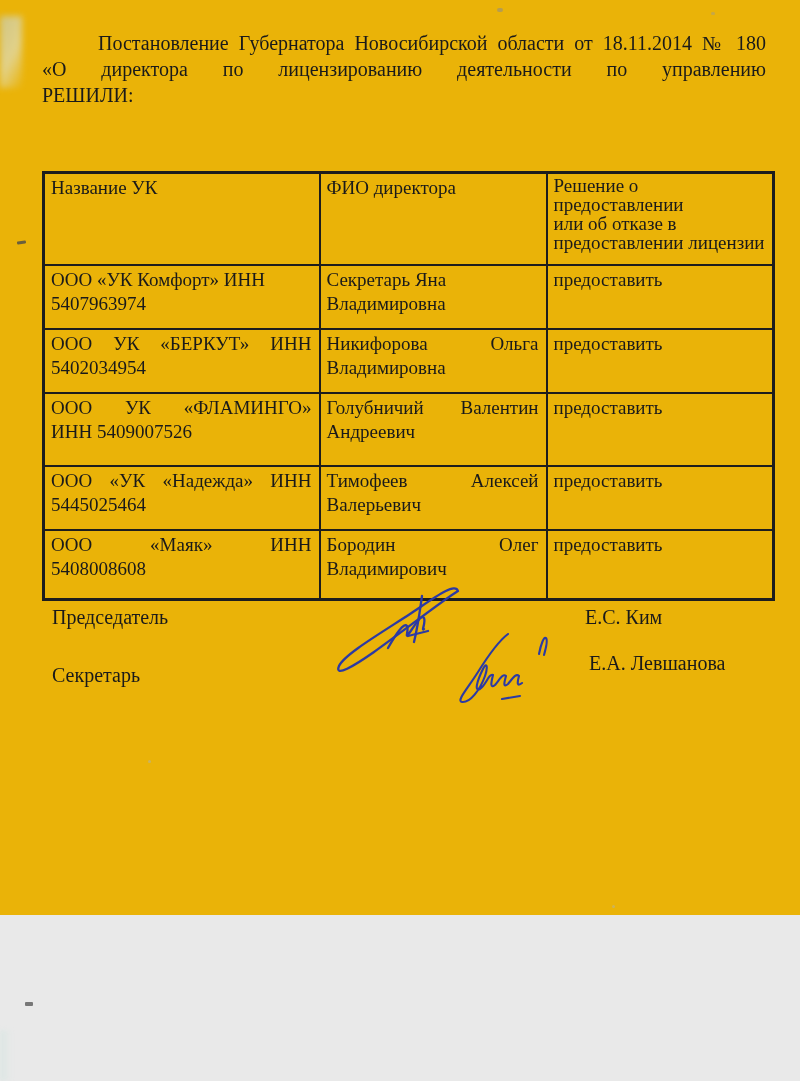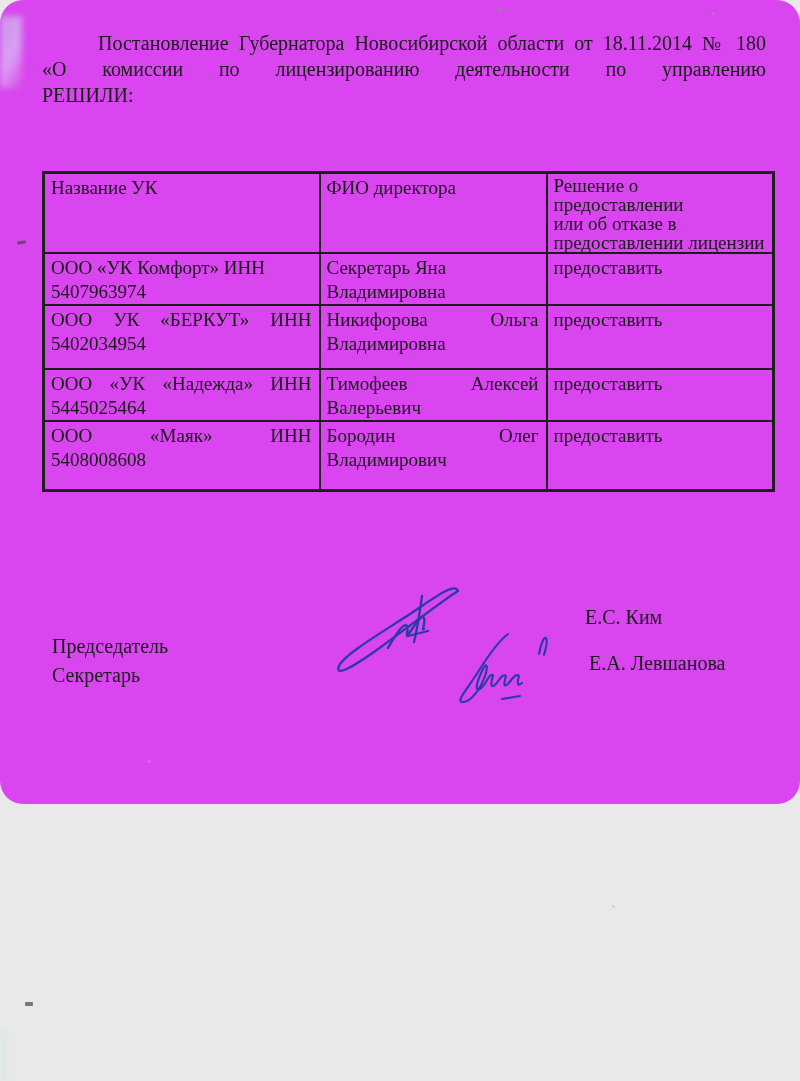--- a/index.html
+++ b/index.html
@@ -4,64 +4,63 @@
 <style>
   html, body { margin:0; padding:0; }
   body {
     width:800px; height:1081px;
     background:#e9e9e9;
     font-family:"Liberation Serif", serif;
     overflow:hidden;
   }
   .page {
     position:relative;
-    width:800px; height:804px;
-    background:#d946ef;
+    width:800px; height:915px;
+    background:#eab308;
     color:var(--ink, #1a1a1a);
-    border-radius:23px;
   }
 
   
   .intro {
     position:absolute; left:42px; top:30px; width:724px;
     font-size:20px; line-height:26px;
   }
   .intro .l1 { margin-left:56px; text-align:justify; text-align-last:justify; }
   .intro .l2 { text-align:justify; text-align-last:justify; }
 
   
   table.doc-table {
     position:absolute; left:42px; top:171px; width:730px;
     border-collapse:collapse; table-layout:fixed;
     font-size:19px;
   }
   table.doc-table { border:3px solid #1d1d1d; }
   .doc-table td {
     border:2px solid #1d1d1d;
     vertical-align:top;
-    padding:2px 7px 0 6px;
+    padding:2px 7px 12px 6px;
     line-height:24px;
   }
   .doc-table tr.hrow   { height:59px; }
   .doc-table tr.r0 { height:50px; }
   .doc-table tr.r1 { height:64px; }
   .doc-table tr.r2 { height:73px; }
   .doc-table tr.r3 { height:50px; }
   .doc-table tr.r4 { height:69px; }
   .c1 { width:276px; }
   .c2 { width:227px; }
   .c3 { width:227px; }
   .jl { text-align:justify; text-align-last:justify; }
   .head3 div { font-size:19px; line-height:19px; }
 
   
   .signoff-label, .signoff-name {
     position:absolute; font-size:20px; line-height:26px; white-space:nowrap;
   }
-  .lbl-chairman { left:52px;  top:604px;margin-top:29px; }
+  .lbl-chairman { left:52px;  top:604px; }
   .lbl-secretary{ left:52px;  top:650px;margin-top:12px; }
   .name-chairman { left:585px; top:604px; }
   .name-secretary{ left:589px; top:650px; }
 
   .sig-svg {
     position:absolute; left:318px; top:568px;
     width:255px; height:145px;
     color:var(--sig-ink, #2c3aa4);
   }
   .sig-svg path { fill:none; stroke:currentColor; stroke-linecap:round; stroke-linejoin:round; }
@@ -85,21 +84,21 @@
   .speck-c { left:148px; top:760px; width:3px; height:3px; background:#aab4bb; opacity:.5; border-radius:2px; }
   .speck-d { left:612px; top:905px; width:3px; height:3px; background:#aab4bb; opacity:.45; border-radius:2px; }
 </style>
 </head>
 <body>
 
 <div class="page">
 
   <div class="intro">
     <div class="l1">Постановление Губернатора Новосибирской области от 18.11.2014 № 180</div>
-    <div class="l2">«О комиссии по лицензированию деятельности по управлению</div>
+    <div class="l2">«О директора по лицензированию деятельности по управлению</div>
     <div class="l4">РЕШИЛИ:</div>
   </div>
 
   <table class="doc-table">
     <colgroup>
         <col class="c1">
         <col class="c2">
         <col class="c3">
       </colgroup>
     <tbody>
@@ -130,20 +129,31 @@
         <div class="jl">ООО УК «БЕРКУТ» ИНН</div>
         <div>5402034954</div>
       </td>
       <td>
         <div class="jl">Никифорова Ольга</div>
         <div>Владимировна</div>
       </td>
       <td>предоставить</td>
     </tr>
 
+    <tr class="r2">
+      <td>
+        <div class="jl">ООО УК «ФЛАМИНГО»</div>
+        <div>ИНН 5409007526</div>
+      </td>
+      <td>
+        <div class="jl">Голубничий Валентин</div>
+        <div>Андреевич</div>
+      </td>
+      <td>предоставить</td>
+    </tr>
 
     <tr class="r3">
       <td>
         <div class="jl">ООО «УК «Надежда» ИНН</div>
         <div>5445025464</div>
       </td>
       <td>
         <div class="jl">Тимофеев Алексей</div>
         <div>Валерьевич</div>
       </td>

